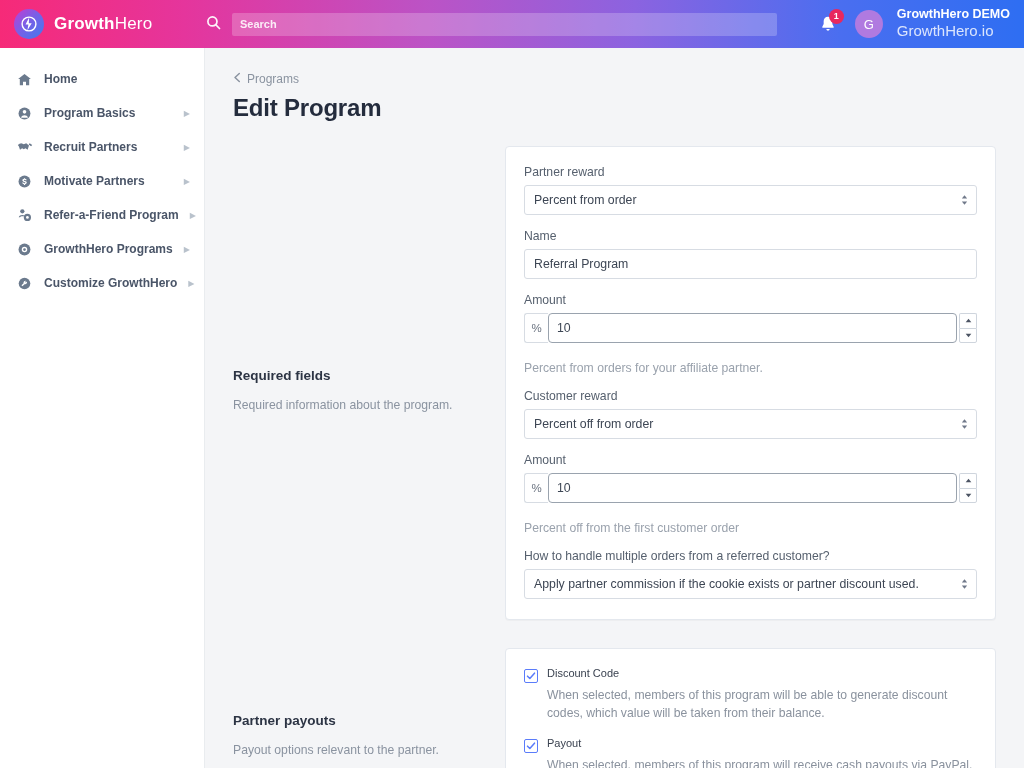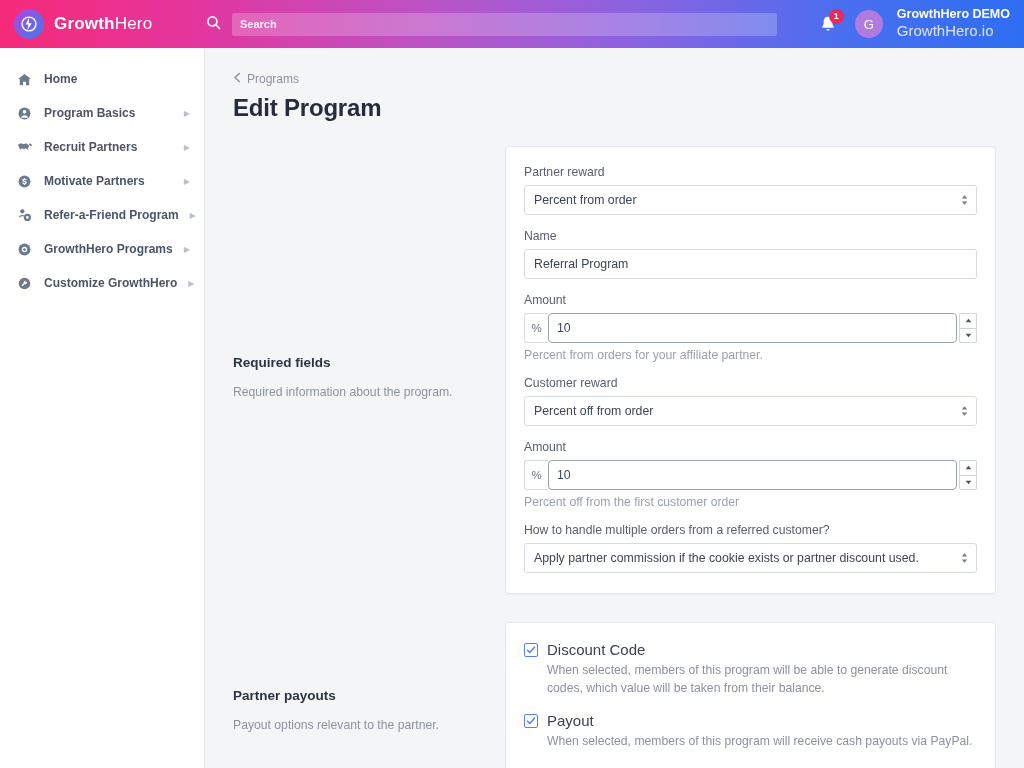--- a/index.html
+++ b/index.html
@@ -95,21 +95,21 @@
     background: #fff;
     border: 1px solid #e4e8ee;
     border-radius: 4px;
     padding: 18px 18px 20px 18px;
     box-shadow: 0 1px 1px rgba(16,24,40,.03);
   }
 
   .field { margin-bottom: 14px; }
   .field:last-child { margin-bottom: 0; }
   .fl { display: block; font-size: 12.2px; color: #56606e; margin-bottom: 6px; }
-  .fhelp { font-size: 12.2px; color: #9aa2ad; margin-top: 5px; }
+  .fhelp { font-size: 12.2px; color: #9aa2ad; margin-top: 18px; }
 
   .ctrl {
     width: 100%; height: 30px;
     border: 1px solid #d7dce3; border-radius: 3px;
     background: #fff; color: #3d4654;
     font-size: 12.3px; font-family: "Liberation Sans", sans-serif;
     padding: 0 9px; outline: none;
   }
   .select-wrap { position: relative; }
   .select-wrap .ctrl { appearance: none; -webkit-appearance: none; padding-right: 26px; cursor: pointer; }
@@ -146,21 +146,21 @@
 
   
   .check-row { display: flex; gap: 9px; margin-bottom: 3px; }
   .cbox {
     width: 14px; height: 14px; flex: 0 0 14px;
     border: 1px solid #5b7cfa; border-radius: 2px;
     background: #fff; margin-top: 2px;
     display: flex; align-items: center; justify-content: center;
     cursor: pointer;
   }
-  .cb-label { font-size: 15px; color: #3a4250; }
+  .cb-label { font-size: 11px; color: #3a4250; }
   .cb-desc { font-size: 12.2px; color: #8a929e; line-height: 1.5; padding-left: 23px; margin-bottom: 14px; max-width: 455px; }
 </style>
 </head>
 <body>
 
 <div class="header">
   <div class="brand">
     <span class="logo-mark">
       <svg width="18" height="18" viewBox="0 0 24 24" aria-hidden="true">
         <circle cx="12" cy="12" r="9.2" fill="none" stroke="#ffffff" stroke-width="1.9"></circle>

